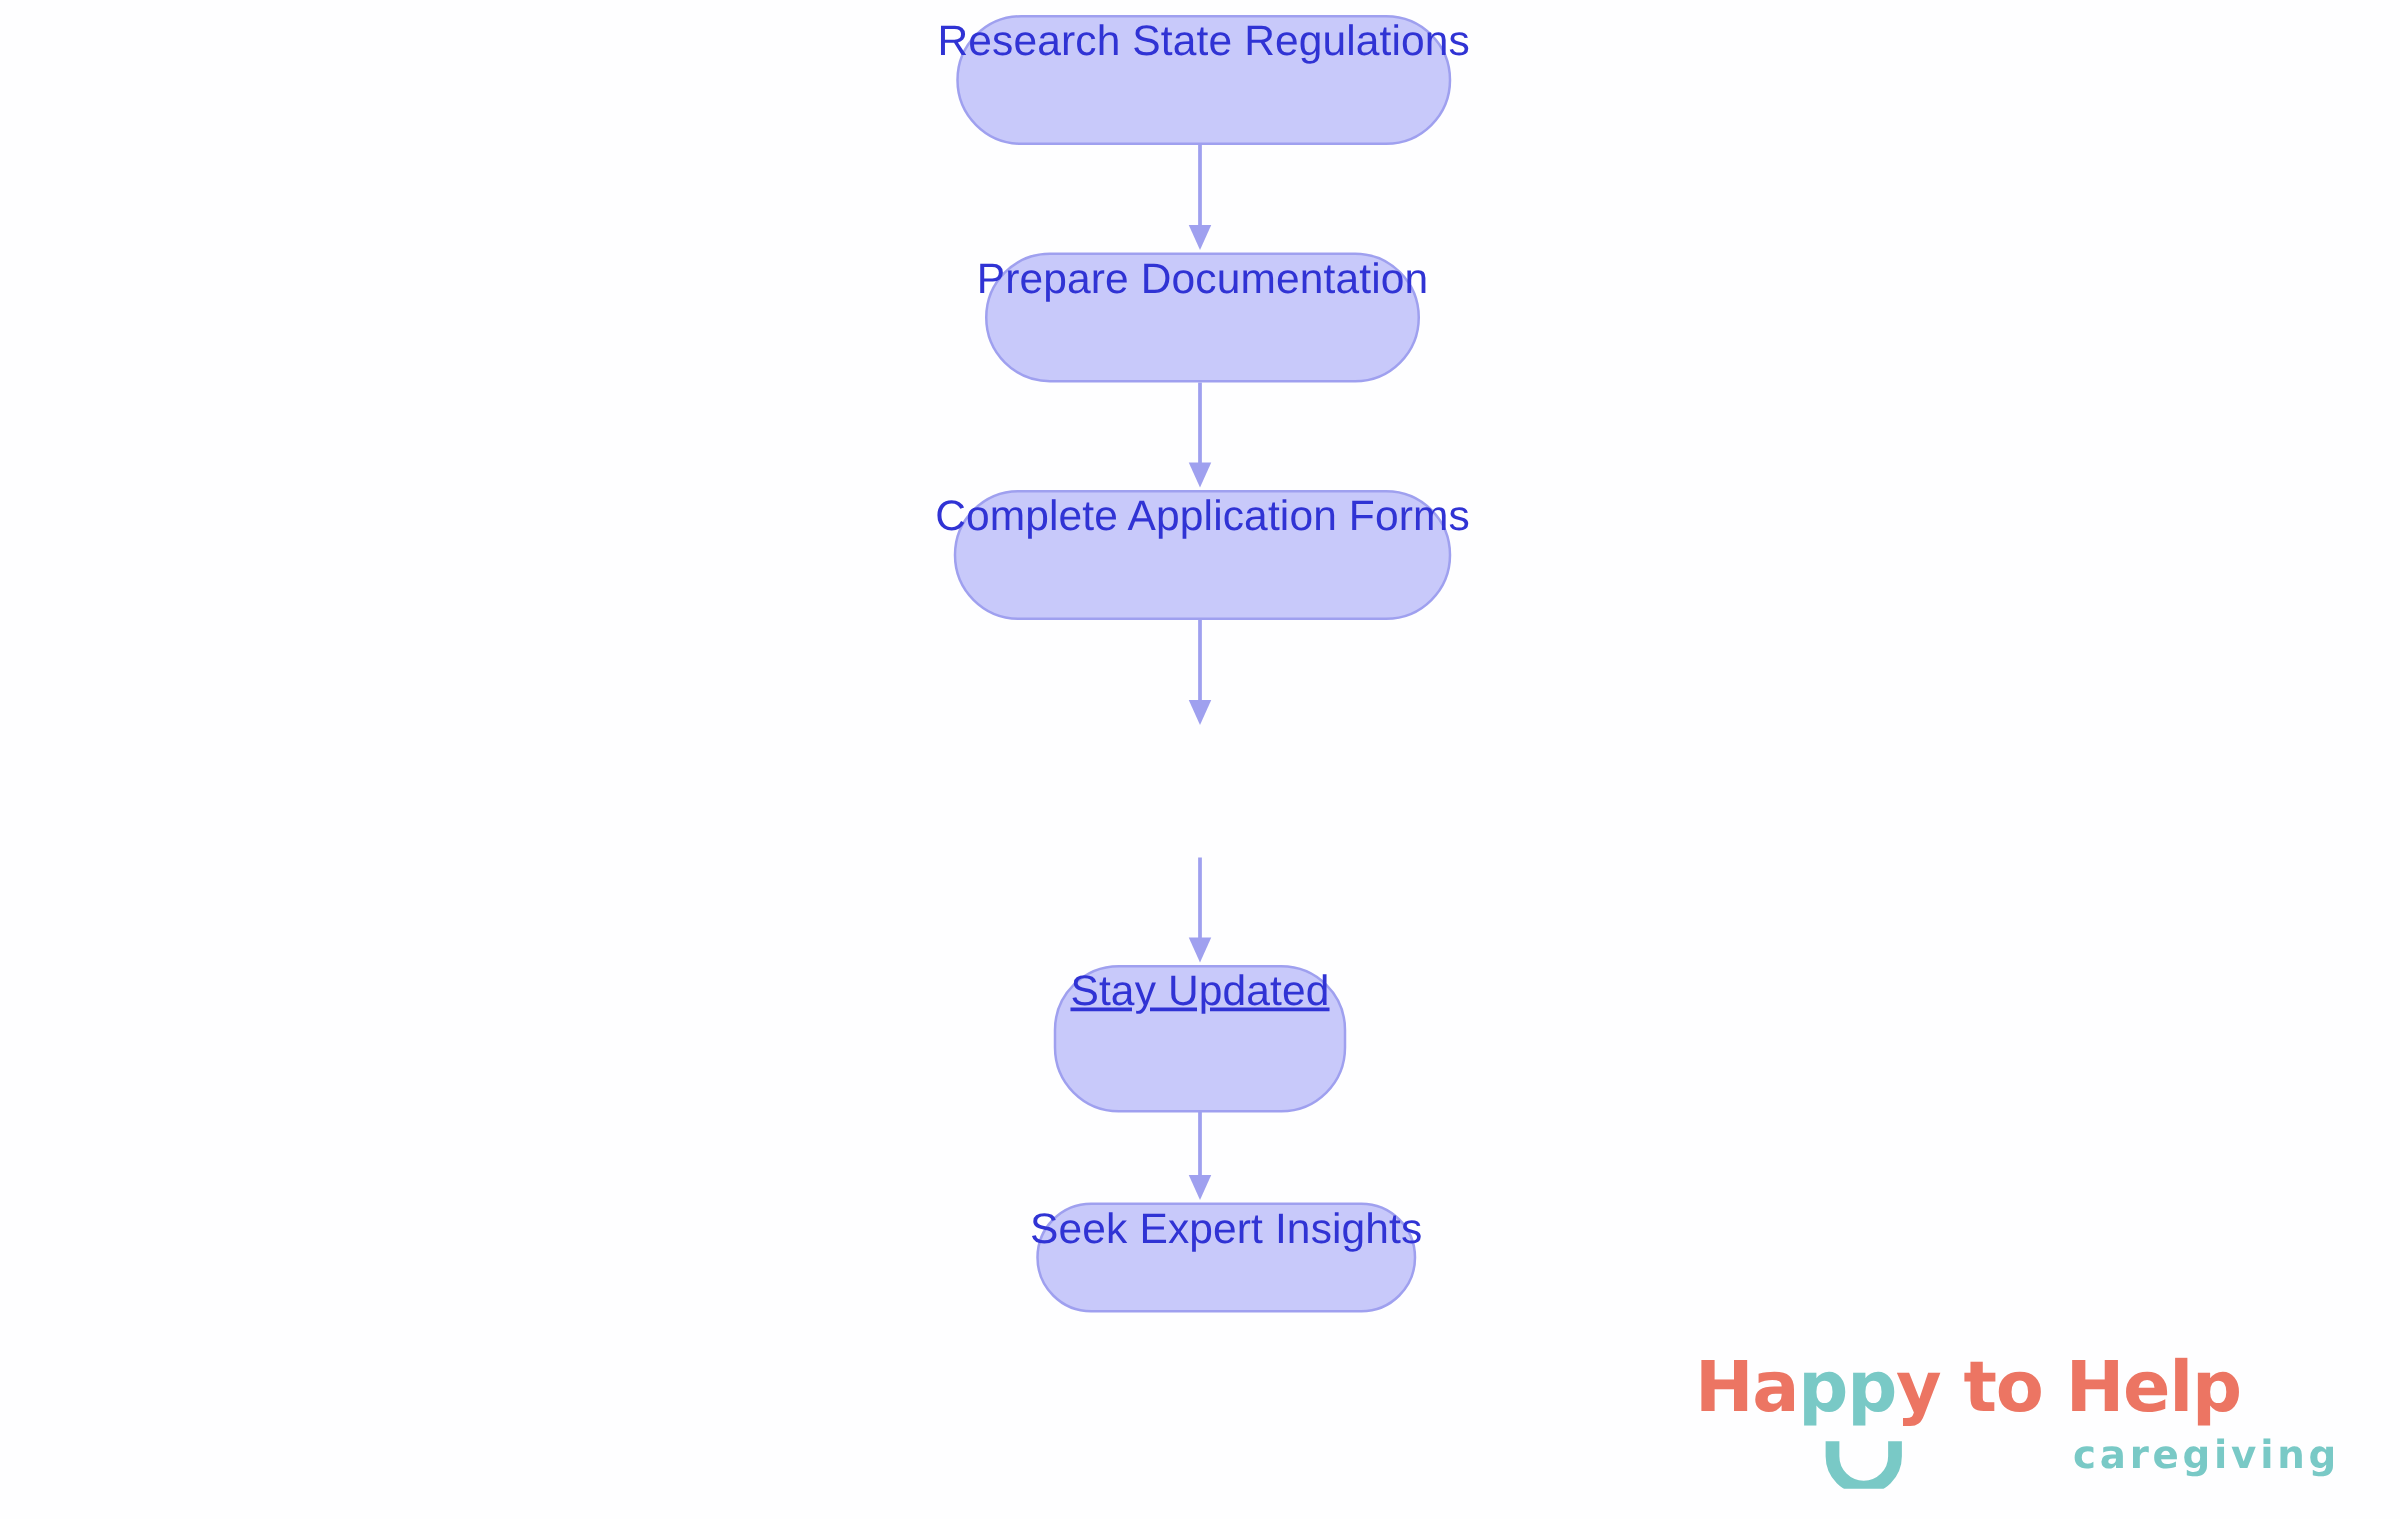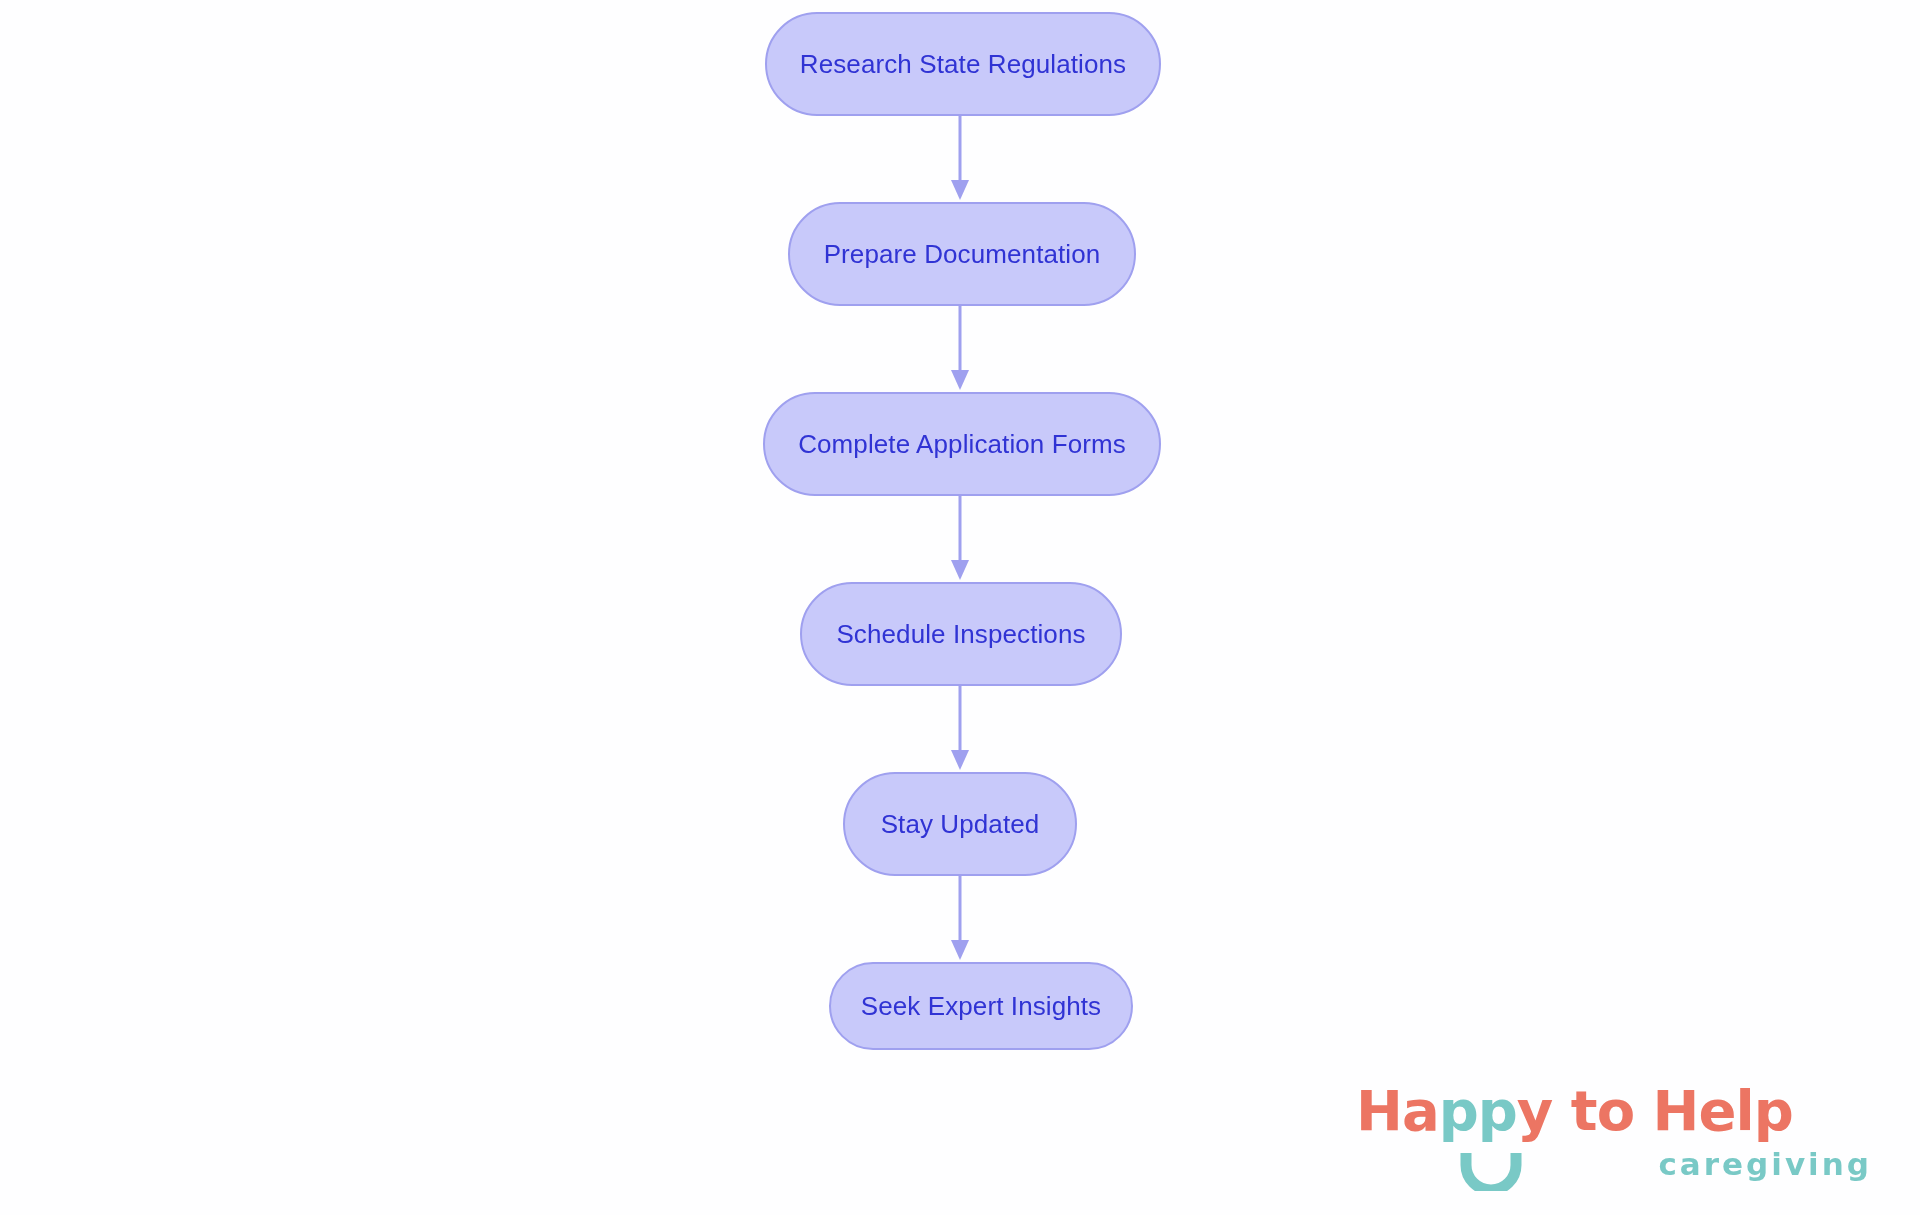--- a/index.html
+++ b/index.html
@@ -15,27 +15,26 @@
     background: #fefeff;
     overflow: hidden;
     font-family: "Liberation Sans", "DejaVu Sans", sans-serif;
   }
 
   
   .flow-node {
     position: absolute;
     box-sizing: border-box;
     display: flex;
-    align-items: center;
     justify-content: center;
     background: #c8c9fa;
     border: 2px solid #9fa0ef;
     border-radius: 52px;
     color: #3033d4;
-    font-size: 26px;
+    font-size: 34px;
     font-weight: 400;
     letter-spacing: 0.1px;
     white-space: nowrap;
     user-select: none;
   }
 
   
   .connector {
     position: absolute;
   }
@@ -131,25 +130,22 @@
   </div>
 
   <div class="flow-node" style="left:763px; top:392px; width:398px; height:104px;">
     <span>Complete Application Forms</span>
   </div>
 
   <div class="flow-node" style="left:788px; top:202px; width:348px; height:104px;">
     <span>Prepare Documentation</span>
   </div>
 
-  <div class="flow-node" style="left:800px; top:582px; width:322px; height:104px;">
-    <span>Schedule Inspections</span>
-  </div>
 
-  <div class="flow-node" style="left:843px; top:772px; width:234px; height:104px;">
+  <div class="flow-node" style="left:843px; top:772px; width:234px; height:118px;text-decoration:underline;">
     <span>Stay Updated</span>
   </div>
 
   <div class="flow-node" style="left:829px; top:962px; width:304px; height:88px;">
     <span>Seek Expert Insights</span>
   </div>
 
   <div id="brand-logo">
     <div class="logo-wordmark">
       <span class="logo-coral">H</span><span class="logo-coral">a</span><span class="logo-teal">pp</span><span class="logo-coral">y</span><span class="logo-coral"> to </span><span class="logo-coral">Help</span>

